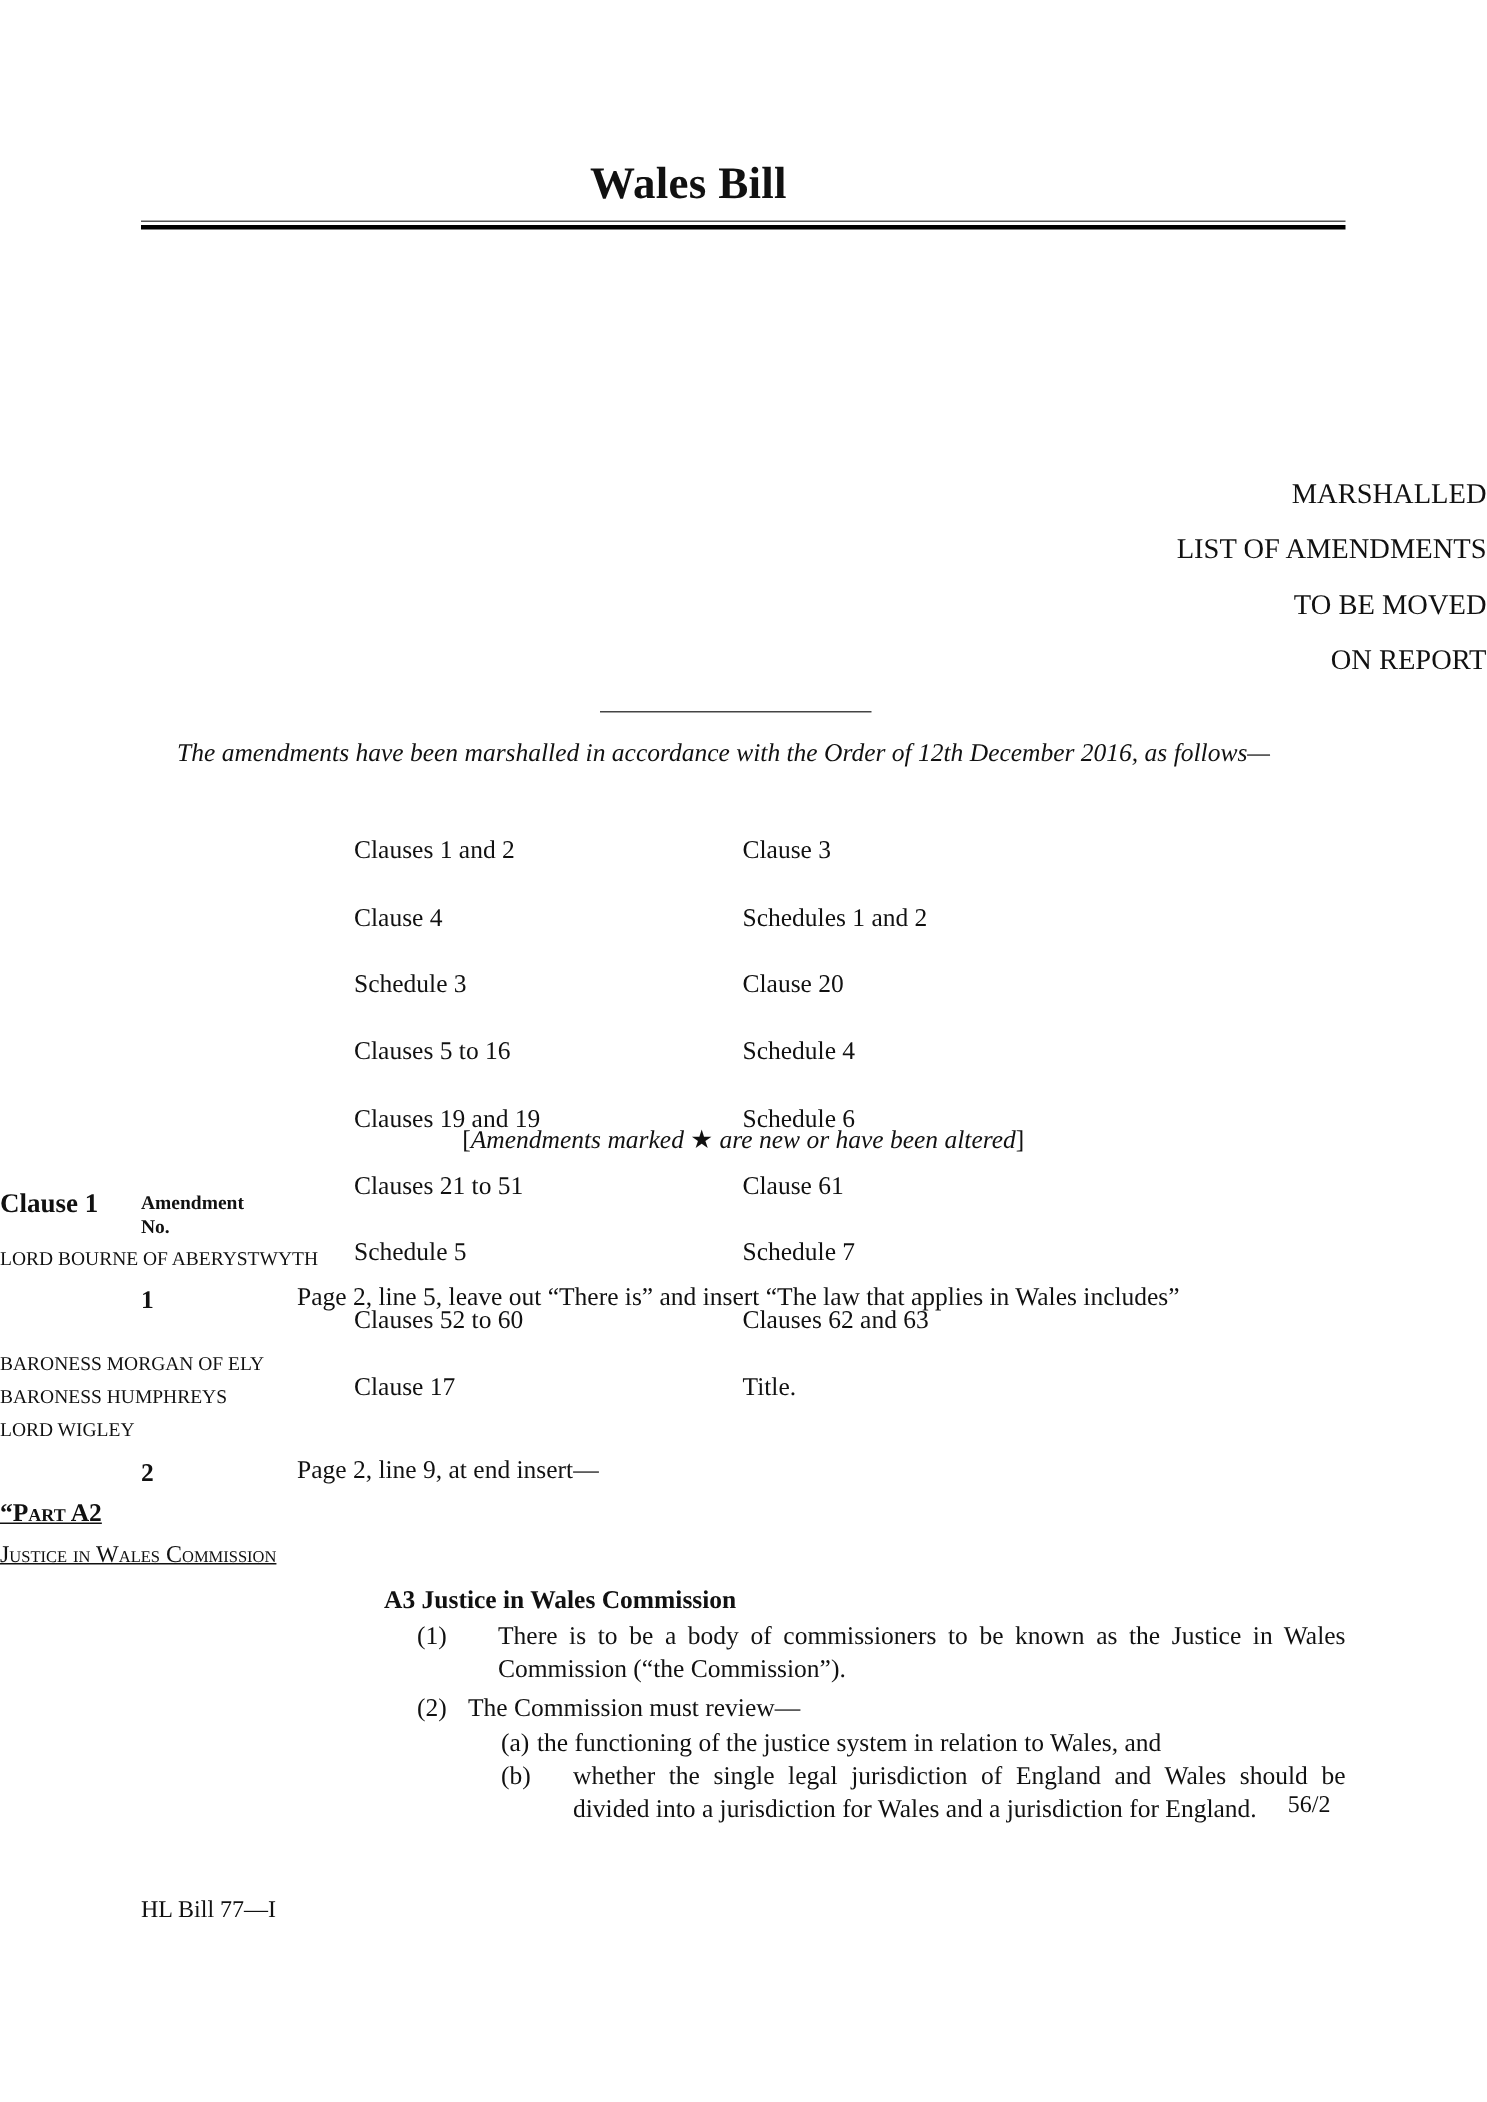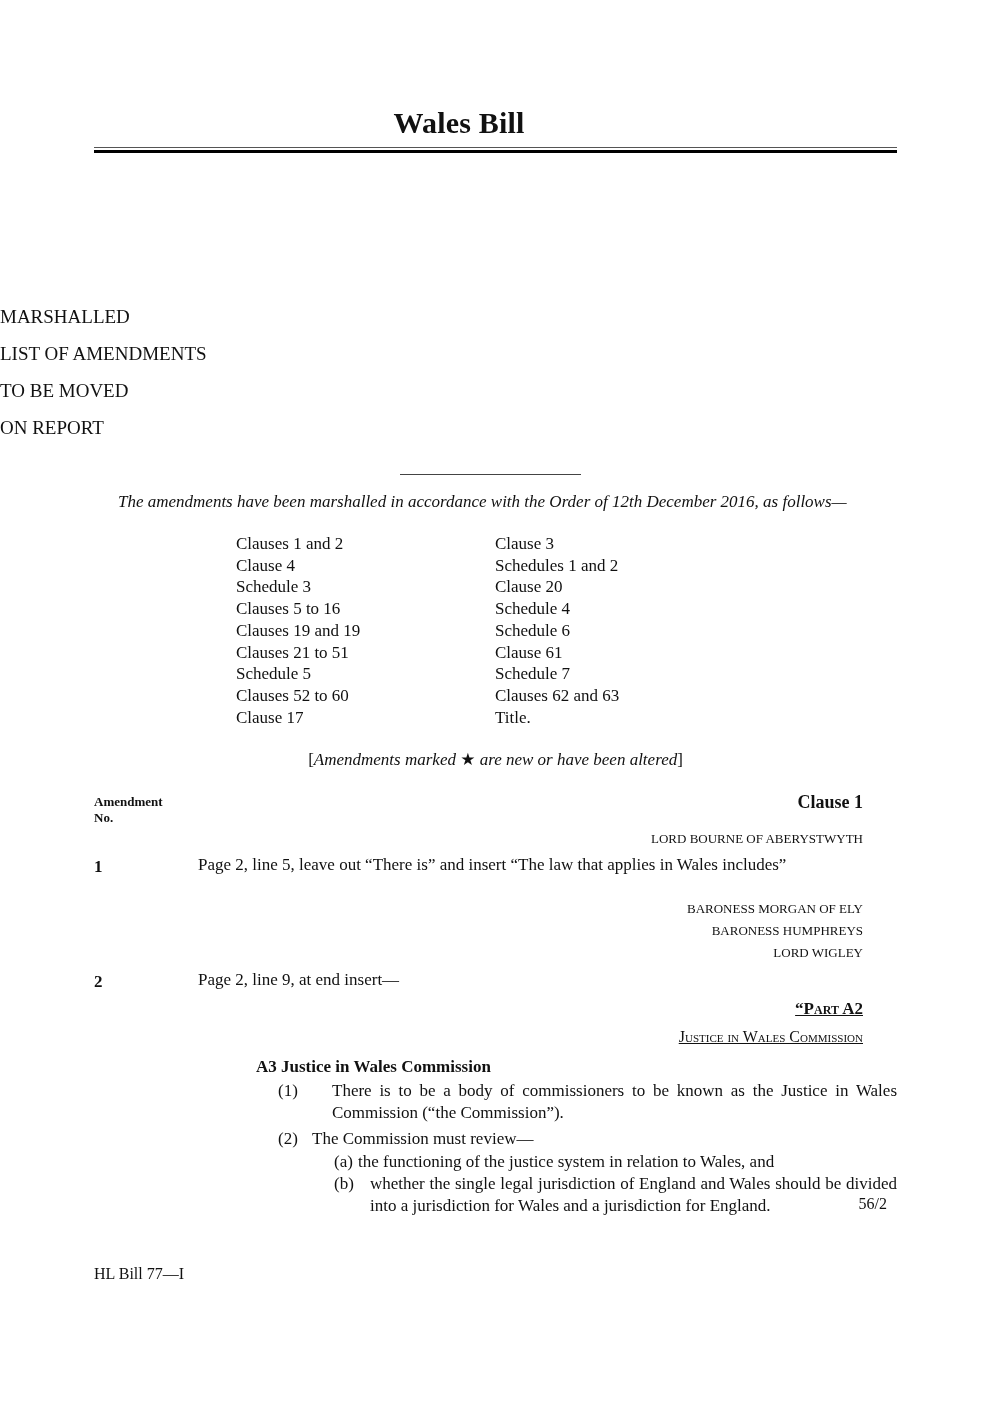--- a/index.html
+++ b/index.html
@@ -9,36 +9,36 @@
   }
   .abs { position: absolute; }
   .title {
     left: 0; width: 918px; top: 106px; text-align: center;
     font-size: 30px; font-weight: bold; letter-spacing: 0.2px;
   }
   .rule-thin { left: 94px; width: 803px; top: 147px; height: 1px; background: #555; }
   .rule-thick { left: 94px; width: 803px; top: 150px; height: 3px; background: #000; }
 
   .heading-line {
-    left: 0; width: 991px; text-align: left; font-size: 19px; line-height: 22px;
+    left: 0; width: 991px; text-align: right; font-size: 19px; line-height: 22px; margin-top: 13px;
   }
   .short-rule { left: 400px; width: 181px; top: 474px; height: 1px; background: #444; }
 
   .intro {
     left: 94px; width: 803px; top: 491px; font-size: 17px; line-height: 22px;
     font-style: italic; text-align: justify; text-indent: 24px;
   }
   .marshal-col { font-size: 17px; line-height: 21.7px; }
-  .marshal-col div { white-space: nowrap; }
+  .marshal-col div { white-space: nowrap; margin-top: 23px; }
 
   .note { left: 0; width: 991px; top: 749px; text-align: center; font-size: 17px; }
   .note i { font-style: italic; }
 
   .amend-hdr { left: 94px; top: 794px; font-size: 13px; font-weight: bold; line-height: 16px; }
-  .center-text { left: 0; width: 863px; text-align: right; }
+  .center-text { left: 0; width: 863px; text-align: left; }
   .clause-head { top: 792px; font-size: 18px; font-weight: bold; }
   .mover { font-size: 13px; line-height: 22px; }
 
   .amend-no { left: 94px; font-size: 17px; font-weight: bold; }
   .amend-text { left: 198px; font-size: 17px; white-space: nowrap; }
 
   .part-head { top: 999px; font-size: 17px; font-weight: bold; }
   .sc { font-variant: small-caps; text-decoration: underline; }
   .part-sub { top: 1028px; font-size: 16px; }
   .section-head { left: 256px; top: 1057px; font-size: 17px; font-weight: bold; }
@@ -117,17 +117,17 @@
 <div class="abs para" style="left:278px; top:1128px; width:619px">
   <span class="num" style="left:0">(2)</span>
   <div style="margin-left:34px">The Commission must review—</div>
 </div>
 <div class="abs para" style="left:334px; top:1151px; width:563px">
   <span class="num" style="left:0">(a)</span>
   <div style="margin-left:24px">the functioning of the justice system in relation to Wales, and</div>
 </div>
 <div class="abs para" style="left:334px; top:1173px; width:563px">
   <span class="num" style="left:0">(b)</span>
-  <div style="margin-left:36px">whether the single legal jurisdiction of England and Wales should be divided into a jurisdiction for Wales and a jurisdiction for England.</div>
+  <div style="margin-left:48px">whether the single legal jurisdiction of England and Wales should be divided into a jurisdiction for Wales and a jurisdiction for England.</div>
 </div>
 
 <div class="abs foot-left">HL Bill 77—I</div>
 <div class="abs foot-right">56/2</div>
 
 </body></html>

